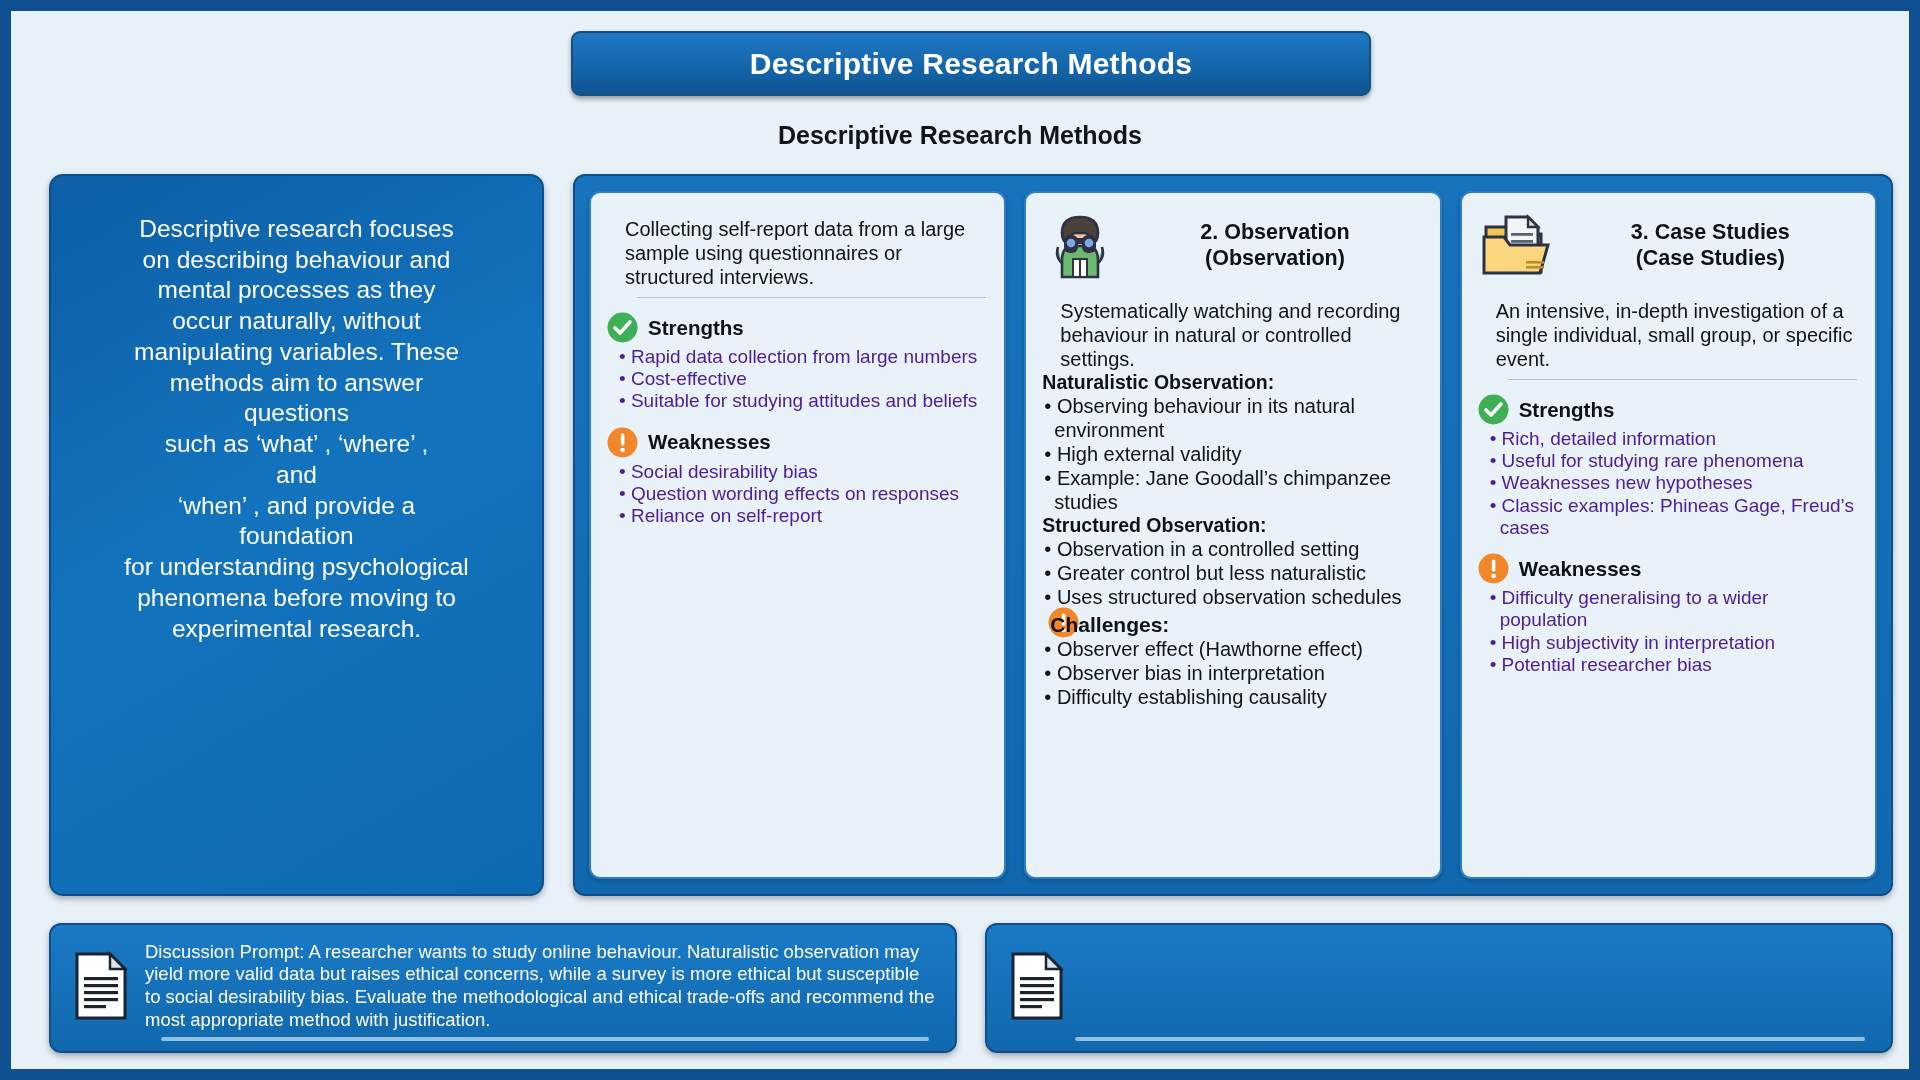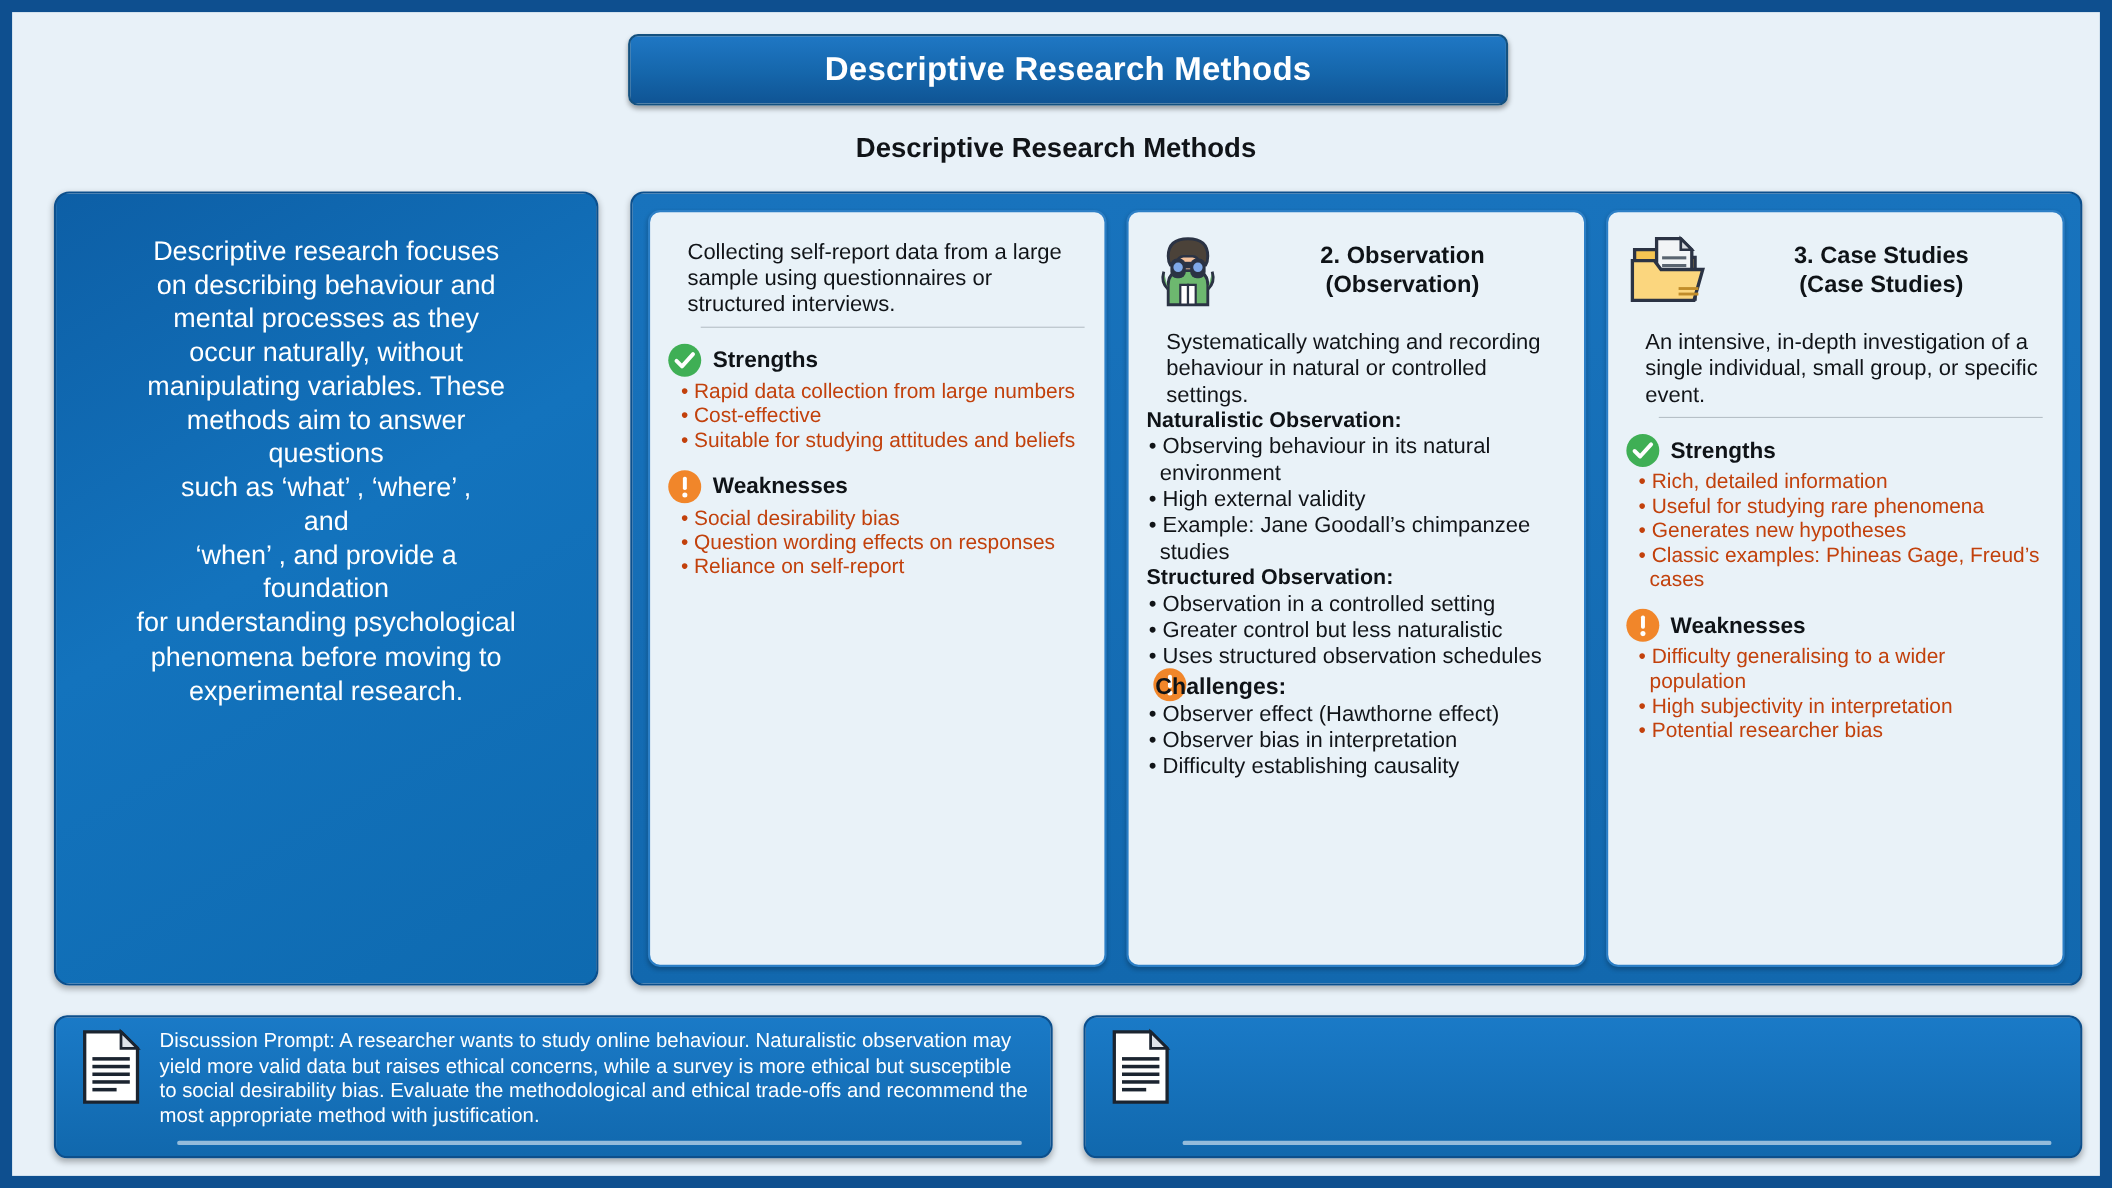--- a/index.html
+++ b/index.html
@@ -102,21 +102,21 @@
   }
   .sep {
     height: 1px; background: rgba(120,130,140,.45);
     margin: 8px 2px 4px 30px;
   }
 
   .sw-head { display: flex; align-items: center; gap: 10px; margin-top: 14px; }
   .sw-head .badge { width: 31px; height: 31px; flex: 0 0 31px; }
   .sw-head .lbl { font-size: 20.5px; font-weight: bold; color: #0f1317; }
 
-  .bullets { font-size: 19px; line-height: 1.17; color: #c2410c; margin-top: 3px; }
+  .bullets { font-size: 19px; line-height: 1.17; color: #4c1d95; margin-top: 3px; }
   .bullets div { margin-left: 22px; text-indent: -10px; }
 
   .sub-head { font-size: 19.5px; font-weight: bold; color: #0f1317; }
   .plain-bullets { font-size: 20px; line-height: 1.2; color: #111418; }
   .plain-bullets div { margin-left: 12px; text-indent: -10px; }
 
   .challenge-wrap { position: relative; margin-top: 4px; }
   .challenge-badge {
     position: absolute; left: 6px; top: -6px;
     width: 31px; height: 31px;
@@ -131,21 +131,21 @@
     position: absolute;
     left: 38px; top: 912px;
     width: 1844px; height: 130px;
     display: flex; gap: 28px;
   }
   .bottom-card {
     background: linear-gradient(180deg, #1a7ac7 0%, #1168ad 100%);
     border: 2px solid #0c4f8c;
     border-radius: 12px;
     box-shadow: 0 3px 6px rgba(0,0,0,0.30);
-    display: flex; align-items: flex-start; gap: 16px;
+    display: flex; align-items: center; gap: 16px;
     padding: 10px 20px 14px 22px;
     position: relative;
   }
   #bottom-card-1 { width: 908px; }
   #bottom-card-2 { width: 908px; }
   .doc-icon { width: 56px; height: 70px; flex: 0 0 56px; }
   .bottom-text {
     color: #ffffff; font-size: 18.5px; line-height: 1.22;
   }
   .underline-bar {
@@ -304,21 +304,21 @@
           <svg viewBox="0 0 31 31" width="31" height="31">
             <circle cx="15.5" cy="15.5" r="15" fill="#3faf55"></circle>
             <path d="M8 16 l5 5 l10 -11" stroke="#ffffff" stroke-width="3.6" fill="none" stroke-linecap="round" stroke-linejoin="round"></path>
           </svg>
         </span>
         <span class="lbl">Strengths</span>
       </div>
       <div class="bullets">
         <div>• Rich, detailed information</div>
         <div>• Useful for studying rare phenomena</div>
-        <div>• Generates new hypotheses</div>
+        <div>• Weaknesses new hypotheses</div>
         <div>• Classic examples: Phineas Gage, Freud’s cases</div>
       </div>
 
       <div class="sw-head">
         <span class="badge">
           <svg viewBox="0 0 31 31" width="31" height="31">
             <circle cx="15.5" cy="15.5" r="15" fill="#f1862a"></circle>
             <rect x="13.8" y="6.5" width="3.6" height="12" rx="1.6" fill="#ffffff"></rect>
             <circle cx="15.6" cy="23" r="2.3" fill="#ffffff"></circle>
           </svg>

